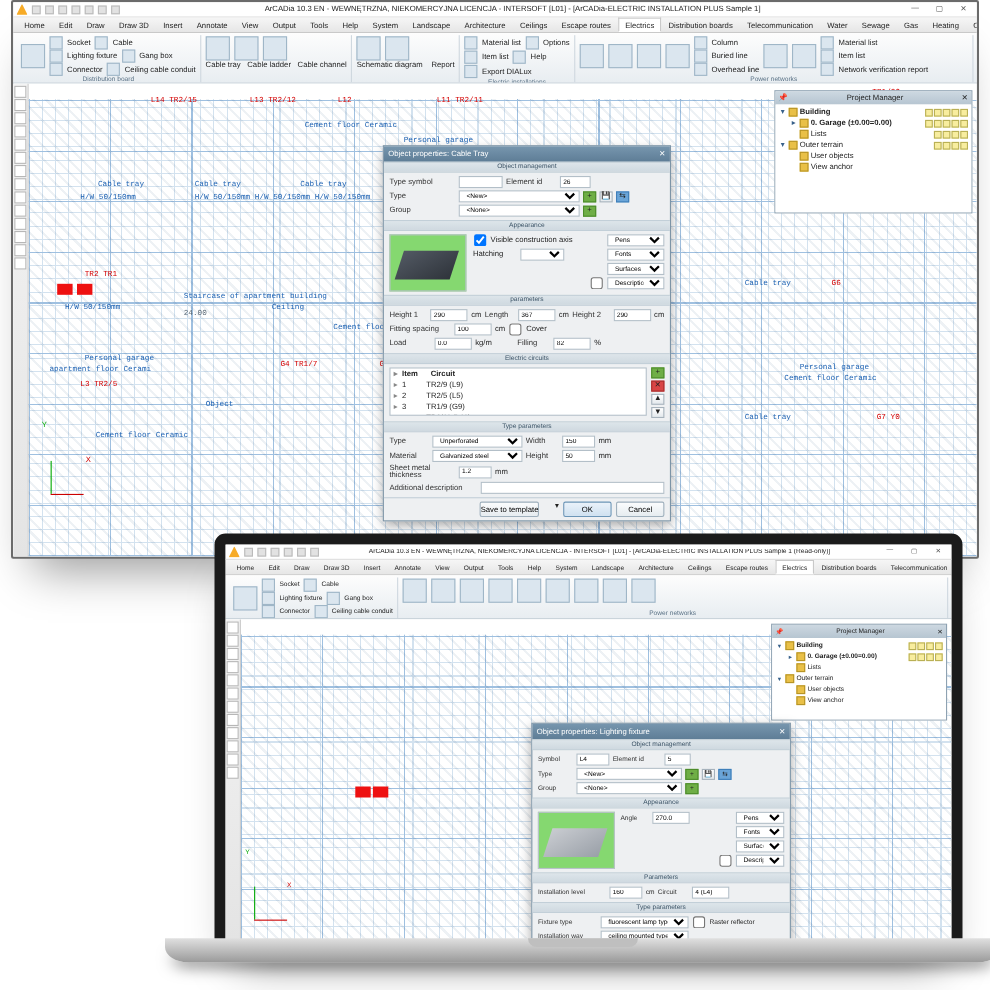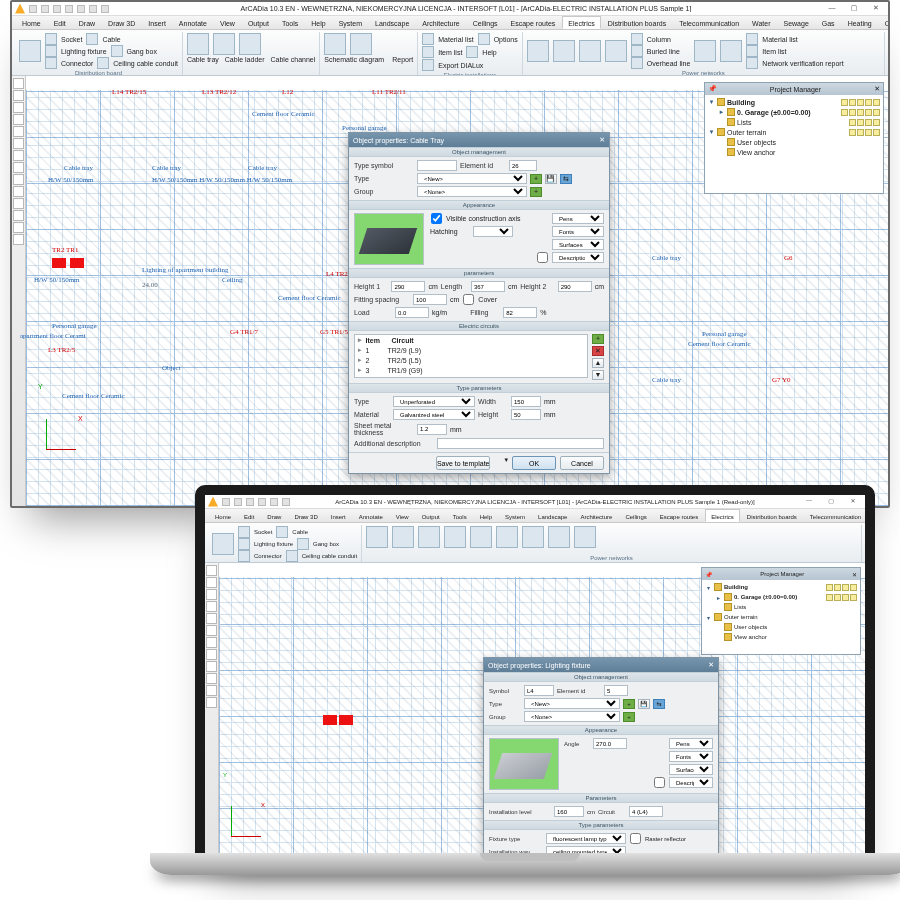--- a/index.html
+++ b/index.html
@@ -90,21 +90,21 @@
       repeating-linear-gradient(45deg,rgba(120,150,175,.13) 0 2px,transparent 2px 8px);
     mix-blend-mode: multiply;
   }
   .vtoolbar {
     position: absolute; left: 0; top: 0; bottom: 0; width: 14px;
     background: linear-gradient(#f4f4f4,#e4e4e4);
     border-right: 1px solid #c9c9c9; display: flex; flex-direction: column; gap:1px; padding:2px 1px;
   }
   .vtoolbar .tb { width:11px; height:11px; background:#fff; border:1px solid #b7b7b7;}
 
-  .annot { position:absolute; color:#d40000; font-family: Liberation Serif, serif; font-size:7px; white-space:nowrap;}
+  .annot { position:absolute; color:#d40000; font-family: Liberation Mono, monospace; font-size:7px; white-space:nowrap;margin-left:25px;}
   .annot.blue { color:#1d62b3; }
   .annot.grey { color:#5b6a77;text-align:center; }
   .redbox { position:absolute; background:#e11; width:14px; height:10px;}
 
   
   .pm-panel {
     position:absolute; background:#f6f6f6; border:1px solid #8ea2b2;
     display:flex; flex-direction:column;
   }
   .pm-panel .hdr { background:linear-gradient(#cdd8e1,#b6c5d1); height:12px; display:flex; align-items:center; padding:0 3px; gap:3px;}
@@ -336,34 +336,34 @@
       <span class="annot blue" style="left:330px;top:48px">Personal garage</span>
       <span class="annot blue" style="left:52px;top:88px">Cable tray</span>
       <span class="annot blue" style="left:140px;top:88px">Cable tray</span>
       <span class="annot blue" style="left:236px;top:88px">Cable tray</span>
       <span class="annot blue" style="left:36px;top:100px">H/W 50/150mm</span>
       <span class="annot blue" style="left:140px;top:100px">H/W 50/150mm H/W 50/150mm H/W 50/150mm</span>
       <span class="annot" style="left:40px;top:170px">TR2  TR1</span>
       <span class="redbox" style="left:40px;top:182px"></span>
       <span class="redbox" style="left:58px;top:182px"></span>
       <span class="annot blue" style="left:22px;top:200px">H/W 50/150mm</span>
-      <span class="annot blue" style="left:130px;top:190px">Lighting of apartment building</span>
+      <span class="annot blue" style="left:130px;top:190px">Staircase of apartment building</span>
       <span class="annot blue" style="left:210px;top:200px">Ceiling</span>
       <span class="annot grey" style="left:130px;top:205px">24.00</span>
       <span class="annot" style="left:314px;top:194px">L4  TR2/4</span>
       <span class="annot blue" style="left:266px;top:218px">Cement floor Ceramic</span>
       <span class="annot blue" style="left:40px;top:246px">Personal garage</span>
       <span class="annot blue" style="left:8px;top:256px">apartment floor Cerami</span>
       <span class="annot" style="left:36px;top:270px">L3  TR2/5</span>
       <span class="annot" style="left:218px;top:252px">G4  TR1/7</span>
       <span class="annot" style="left:308px;top:252px">G5  TR1/5</span>
       <span class="annot blue" style="left:150px;top:288px">Object</span>
       <span class="annot blue" style="left:50px;top:316px">Cement floor Ceramic</span>
       <span class="annot blue" style="left:640px;top:178px">Cable tray</span>
-      <span class="annot" style="left:772px;top:178px">G6</span>
+      <span class="annot" style="left:719px;top:178px">G6</span>
       <span class="annot blue" style="left:690px;top:254px">Personal garage</span>
       <span class="annot blue" style="left:676px;top:264px">Cement floor Ceramic</span>
       <span class="annot blue" style="left:640px;top:300px">Cable tray</span>
       <span class="annot" style="left:760px;top:300px">G7  Y0</span>
       <span class="annot" style="left:756px;top:4px">TR1/30</span>
       <span class="annot grey" style="left:700px;top:54px">22.95</span>
 
       <div class="ucs" style="left:34px;bottom:56px">
         <div class="axy"></div>
           <div class="axx"></div>

